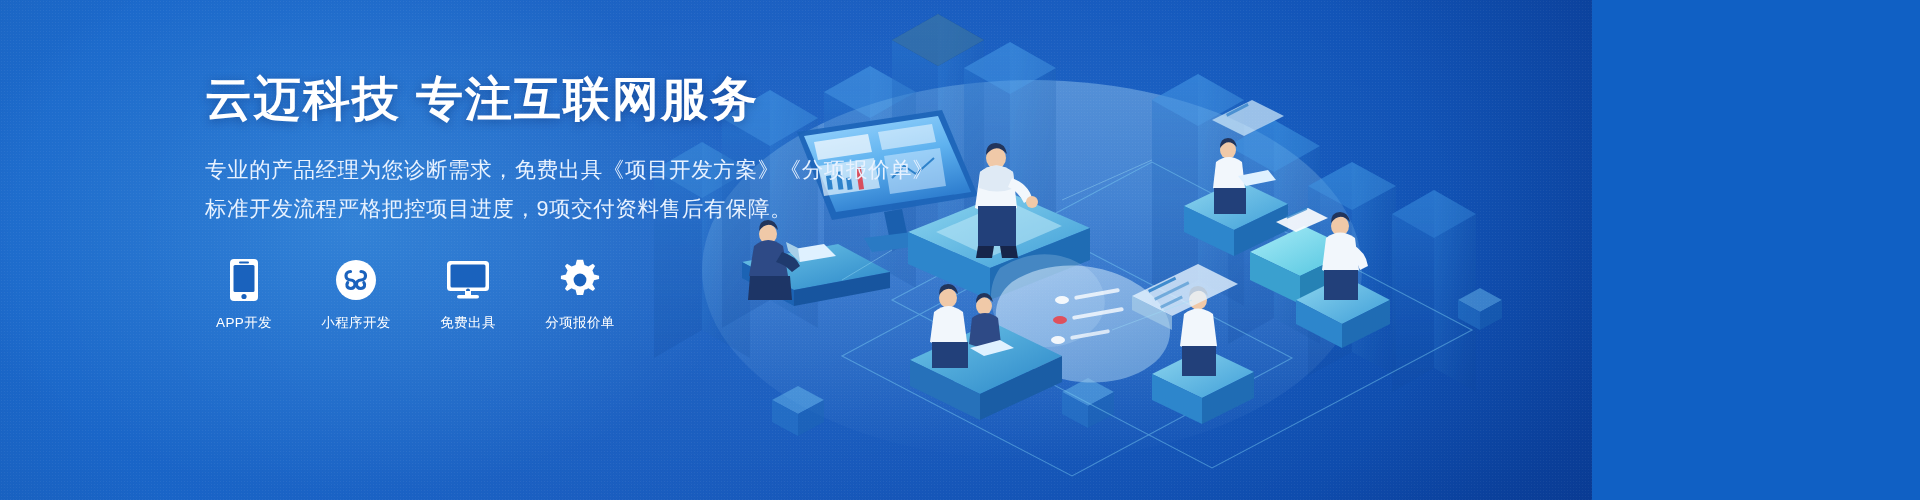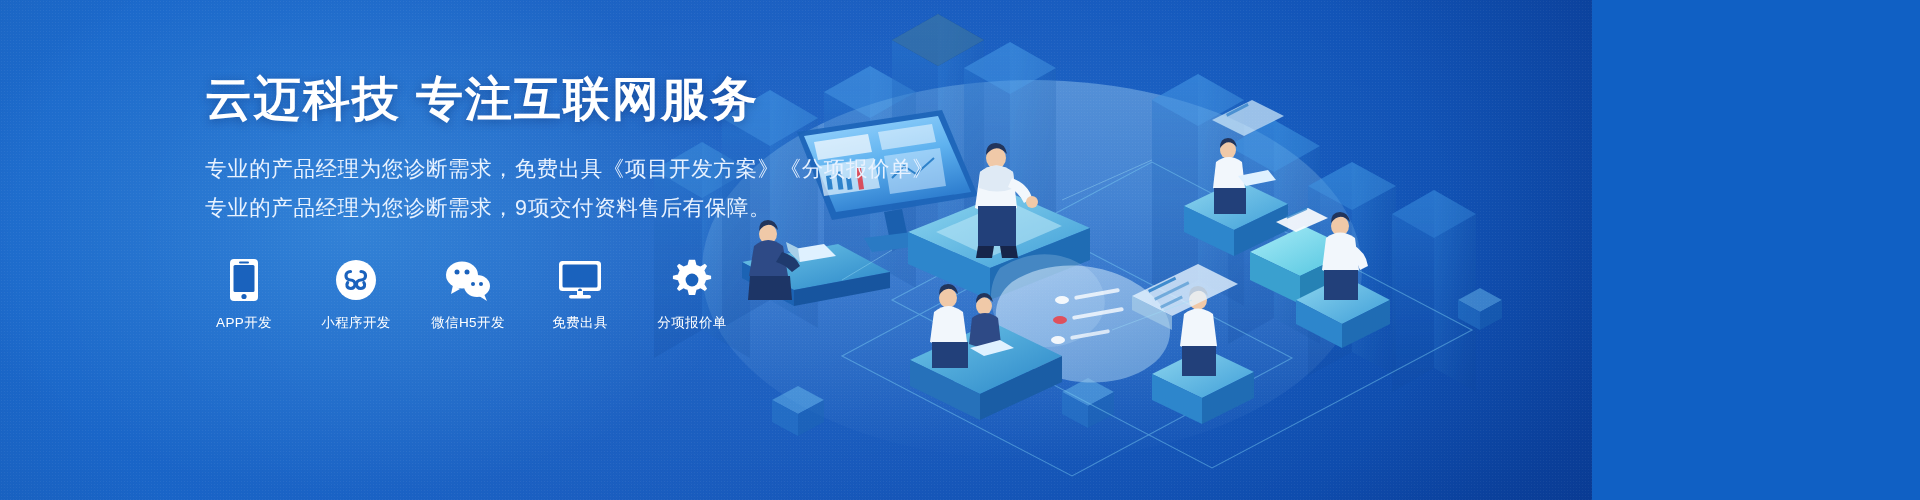--- a/index.html
+++ b/index.html
@@ -50,21 +50,21 @@
   }
   .subtitle {
     margin-top:22px;
     font-size:21.5px;
     color:#e8f2ff;
     line-height:1.78;
     letter-spacing:0.6px;
     white-space:nowrap;
     font-weight:400;
   }
-  .subtitle div { margin-bottom:1px;font-family:Liberation Mono, monospace; }
+  .subtitle div { margin-bottom:1px; }
 
   
   .services {
     margin-top:30px;
     display:flex;
     align-items:flex-end;
     gap:34px;
   }
   .service {
     display:flex;
@@ -355,21 +355,21 @@
   </div>
 
   <div class="vignette"></div>
 
   <div class="content">
 
     <div class="title">云迈科技 专注互联网服务</div>
 
     <div class="subtitle">
       <div>专业的产品经理为您诊断需求，免费出具《项目开发方案》《分项报价单》</div>
-      <div>专业的产品经理为您诊断需求，9项交付资料售后有保障。</div>
+      <div>标准开发流程严格把控项目进度，9项交付资料售后有保障。</div>
     </div>
 
     <div class="services">
 
       <div class="service">
         <div class="service-icon">
           <svg width="30" height="44" viewBox="0 0 30 44">
             <rect x="1" y="1" width="28" height="42" rx="4" ry="4" fill="#ffffff"></rect>
             <rect x="4.5" y="7" width="21" height="27" rx="1.5" fill="#1a62bd"></rect>
             <rect x="10" y="3.6" width="10" height="2" rx="1" fill="#1a62bd"></rect>
@@ -385,37 +385,20 @@
             <circle cx="21" cy="21" r="20" fill="#ffffff"></circle>
             <path d="M15.5 12.5 C 9.5 12.5, 9.5 21, 15.5 21 C 21.5 21, 21.5 29.5, 15.8 29.5
                      C 11.8 29.5, 11 26, 12.6 23.6" fill="none" stroke="#1a62bd" stroke-width="3.2" stroke-linecap="round"></path>
             <path d="M26 12.5 C 32 12.5, 32 21, 26 21 C 20 21, 20 29.5, 25.7 29.5
                      C 29.7 29.5, 30.5 26, 28.9 23.6" fill="none" stroke="#1a62bd" stroke-width="3.2" stroke-linecap="round"></path>
           </svg>
         </div>
         <div class="service-label">小程序开发</div>
       </div>
 
-      <div class="service">
-        <div class="service-icon">
-          <svg width="48" height="42" viewBox="0 0 48 42">
-
-            <ellipse cx="18" cy="16" rx="16" ry="13.5" fill="#ffffff"></ellipse>
-            <polygon points="9,26 7,35 16,30" fill="#ffffff"></polygon>
-            <circle cx="13" cy="13" r="2.5" fill="#1a62bd"></circle>
-            <circle cx="23" cy="13" r="2.5" fill="#1a62bd"></circle>
-
-            <ellipse cx="33" cy="27" rx="13" ry="11" fill="#ffffff"></ellipse>
-            <polygon points="40,35 43,42 35,37" fill="#ffffff"></polygon>
-            <circle cx="29" cy="25" r="2" fill="#1a62bd"></circle>
-            <circle cx="37" cy="25" r="2" fill="#1a62bd"></circle>
-          </svg>
-        </div>
-        <div class="service-label">微信H5开发</div>
-      </div>
 
       <div class="service">
         <div class="service-icon">
           <svg width="44" height="40" viewBox="0 0 44 40">
             <rect x="1" y="1" width="42" height="30" rx="3.5" fill="#ffffff"></rect>
             <rect x="4.5" y="4.5" width="35" height="23" rx="1.5" fill="#1a62bd"></rect>
             <circle cx="22" cy="30.5" r="2" fill="#1a62bd"></circle>
             <rect x="19" y="31" width="6" height="4" fill="#ffffff"></rect>
             <rect x="11" y="35" width="22" height="3.6" rx="1.8" fill="#ffffff"></rect>
           </svg>

